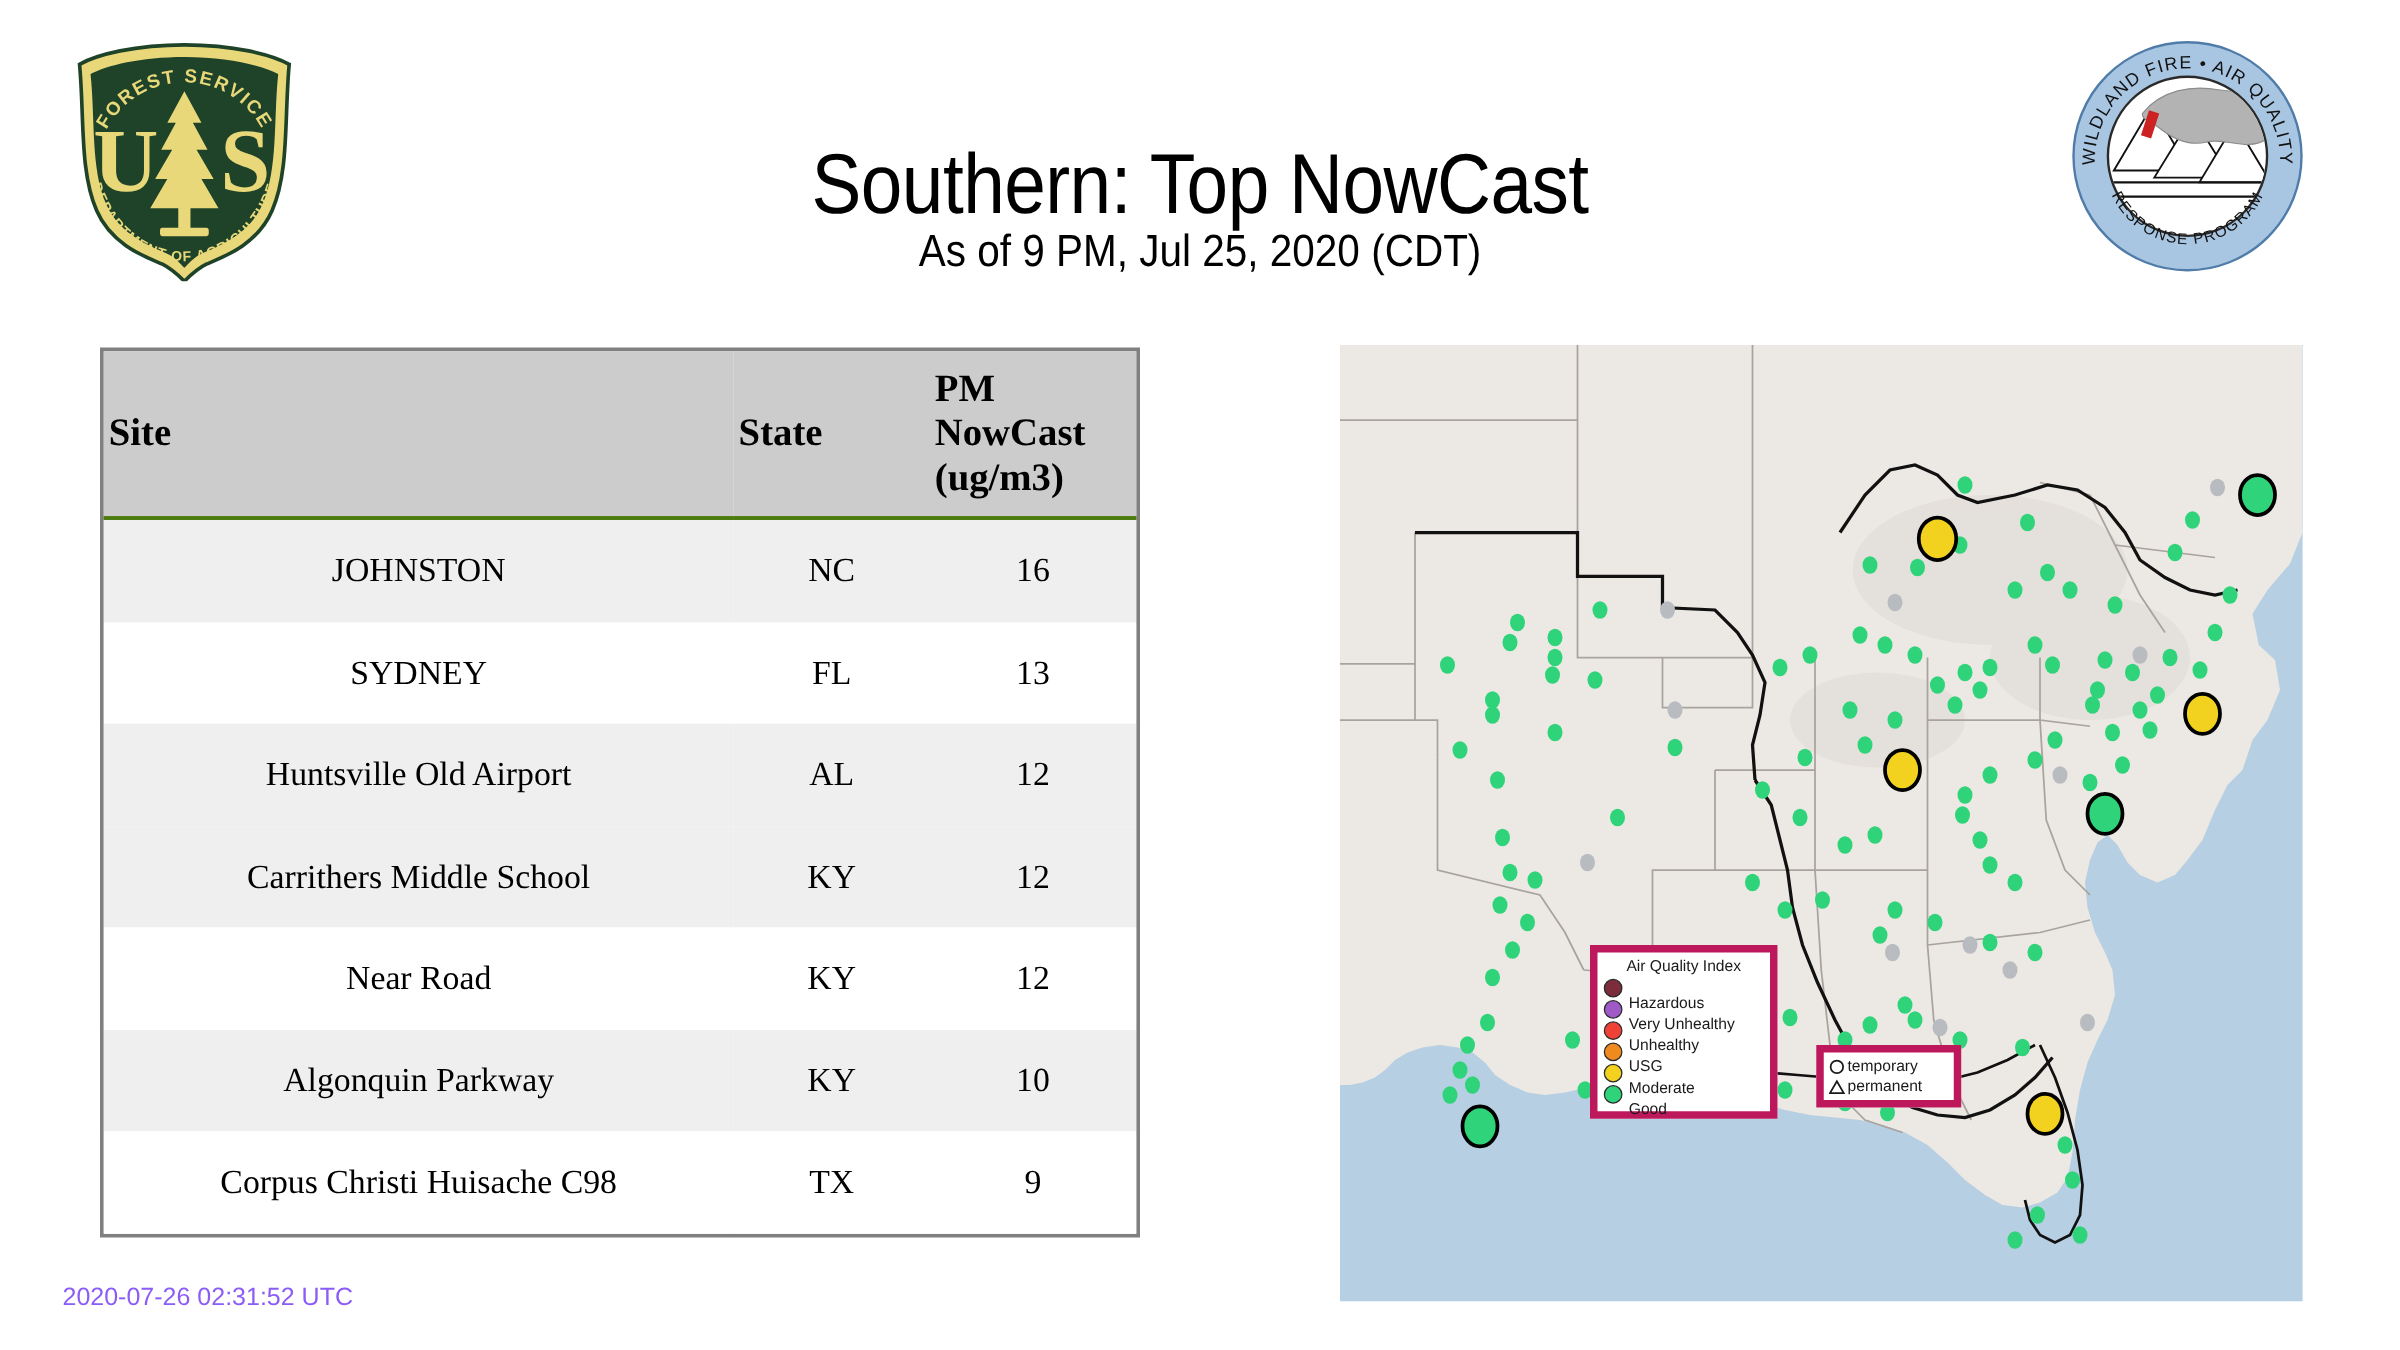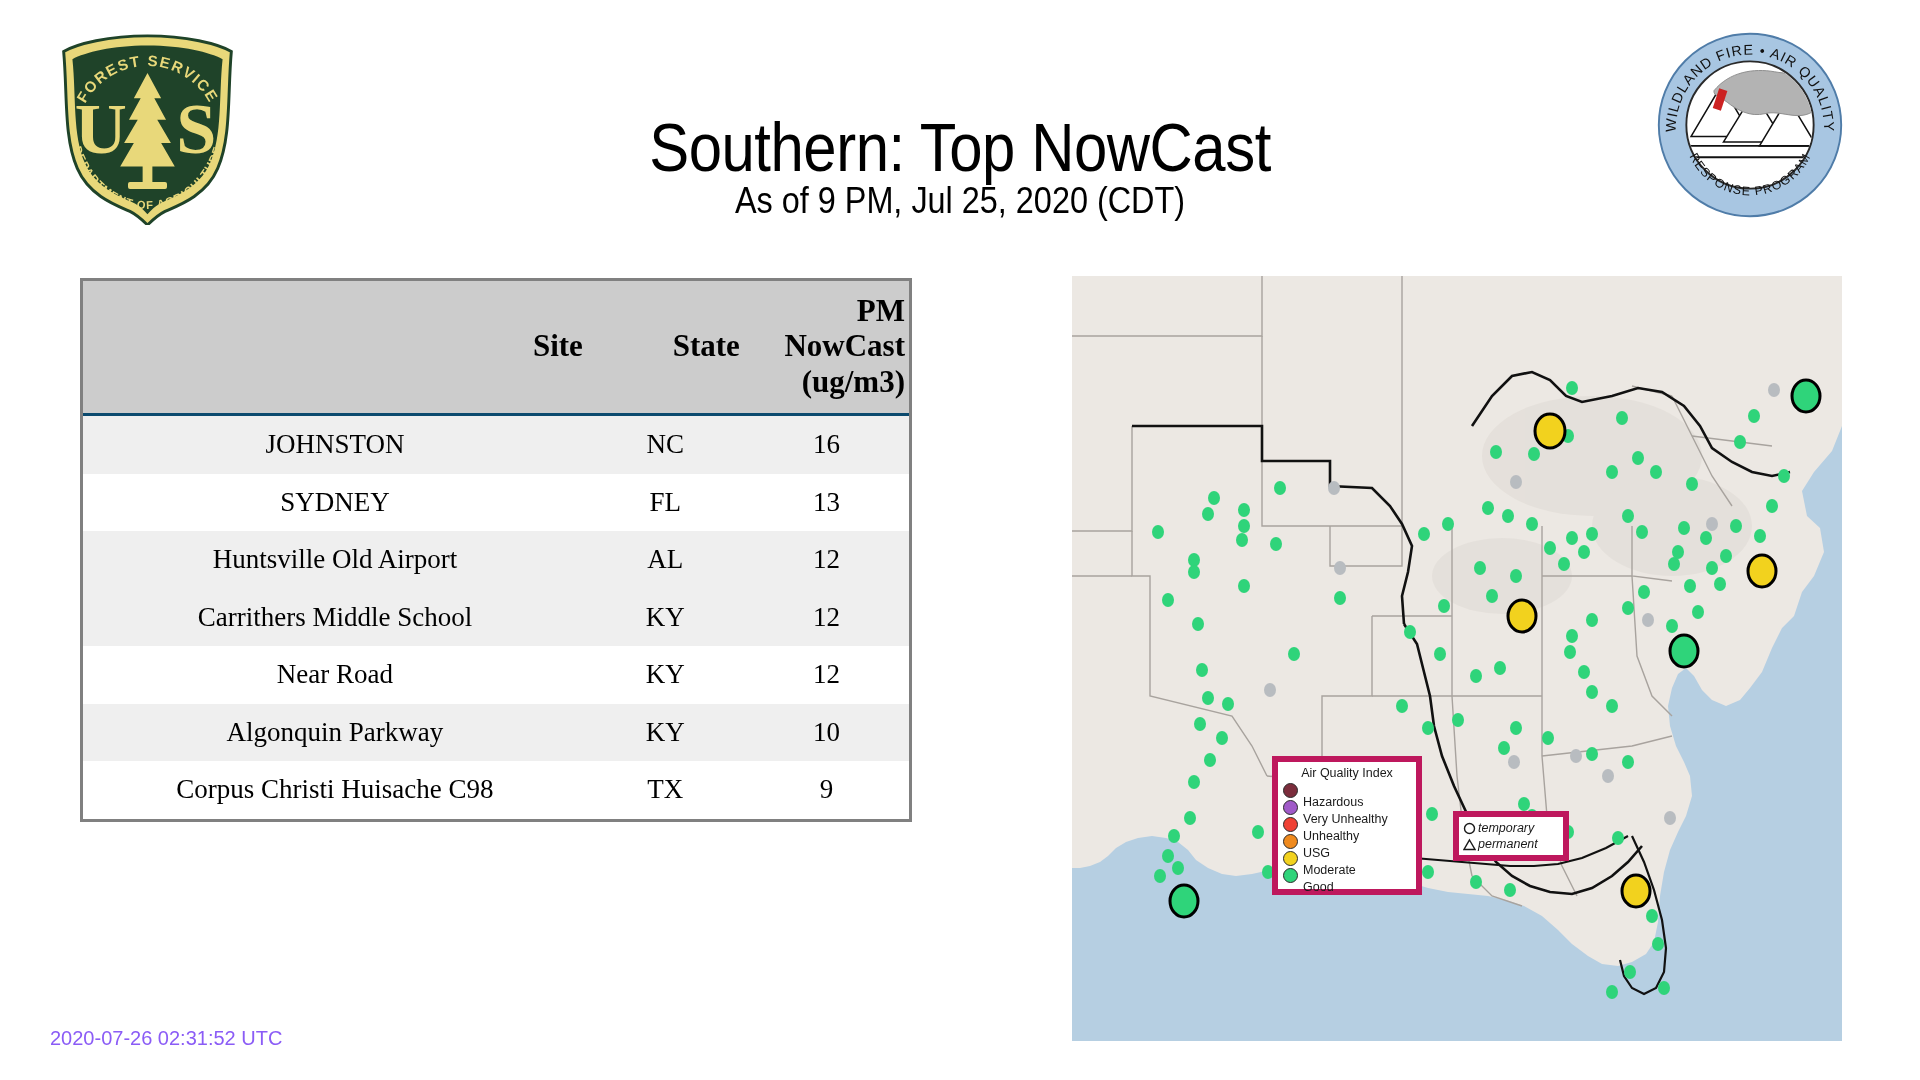--- a/index.html
+++ b/index.html
@@ -68,35 +68,35 @@
     box-sizing: border-box;
     background: #ffffff;
   }
   table.aqi {
     border-collapse: collapse;
     width: 100%;
     font-family: "Liberation Serif", serif;
   }
   table.aqi thead th {
     background: #cccccc;
-    border-bottom: 3px solid #0c4a6e;
+    border-bottom: 3px solid #4d7c0f;
     font-size: 31px;
     font-weight: bold;
     color: #000000;
-    text-align: right;
+    text-align: left;
     padding: 8px 4px 10px 4px;
     line-height: 1.14;
     vertical-align: middle;
     height: 114px;
   }
   table.aqi tbody td {
     font-size: 27px;
     color: #000000;
     text-align: center;
-    padding: 0;
+    padding: 12px;
     height: 57.5px;
     vertical-align: middle;
     font-weight: 400;
   }
   table.aqi tbody tr.odd td { background: #efefef; }
   table.aqi tbody tr.even td { background: #ffffff; margin-left: 32px; }
   .col-site  { width: 61%; }
   .col-state { width: 19%; }
   .col-pm    { width: 20%; }
 
@@ -147,24 +147,23 @@
   .lg-dot {
     width: 13px; height: 13px;
     border-radius: 50%;
     border: 1px solid #2b2b2b;
     margin-right: 5px;
     flex: 0 0 auto;
   }
   .lg-label { font-size: 12.5px; line-height: 13px; white-space: nowrap; margin-top: 24px; }
 
   #legend-sym {
-    left: 381px; top: 535px;
+    left: 381px; top: 560px;
     width: 96px;
     padding: 3px 4px;
-    font-style: italic;
   }
   .sym-row { display: flex; align-items: center; height: 16px; }
   .sym-glyph { width: 15px; flex: 0 0 auto; text-align: center; }
   .sym-label { font-size: 12.5px; line-height: 14px; white-space: nowrap; }
 </style>
 </head>
 <body>
 
 <div id="header">
 

